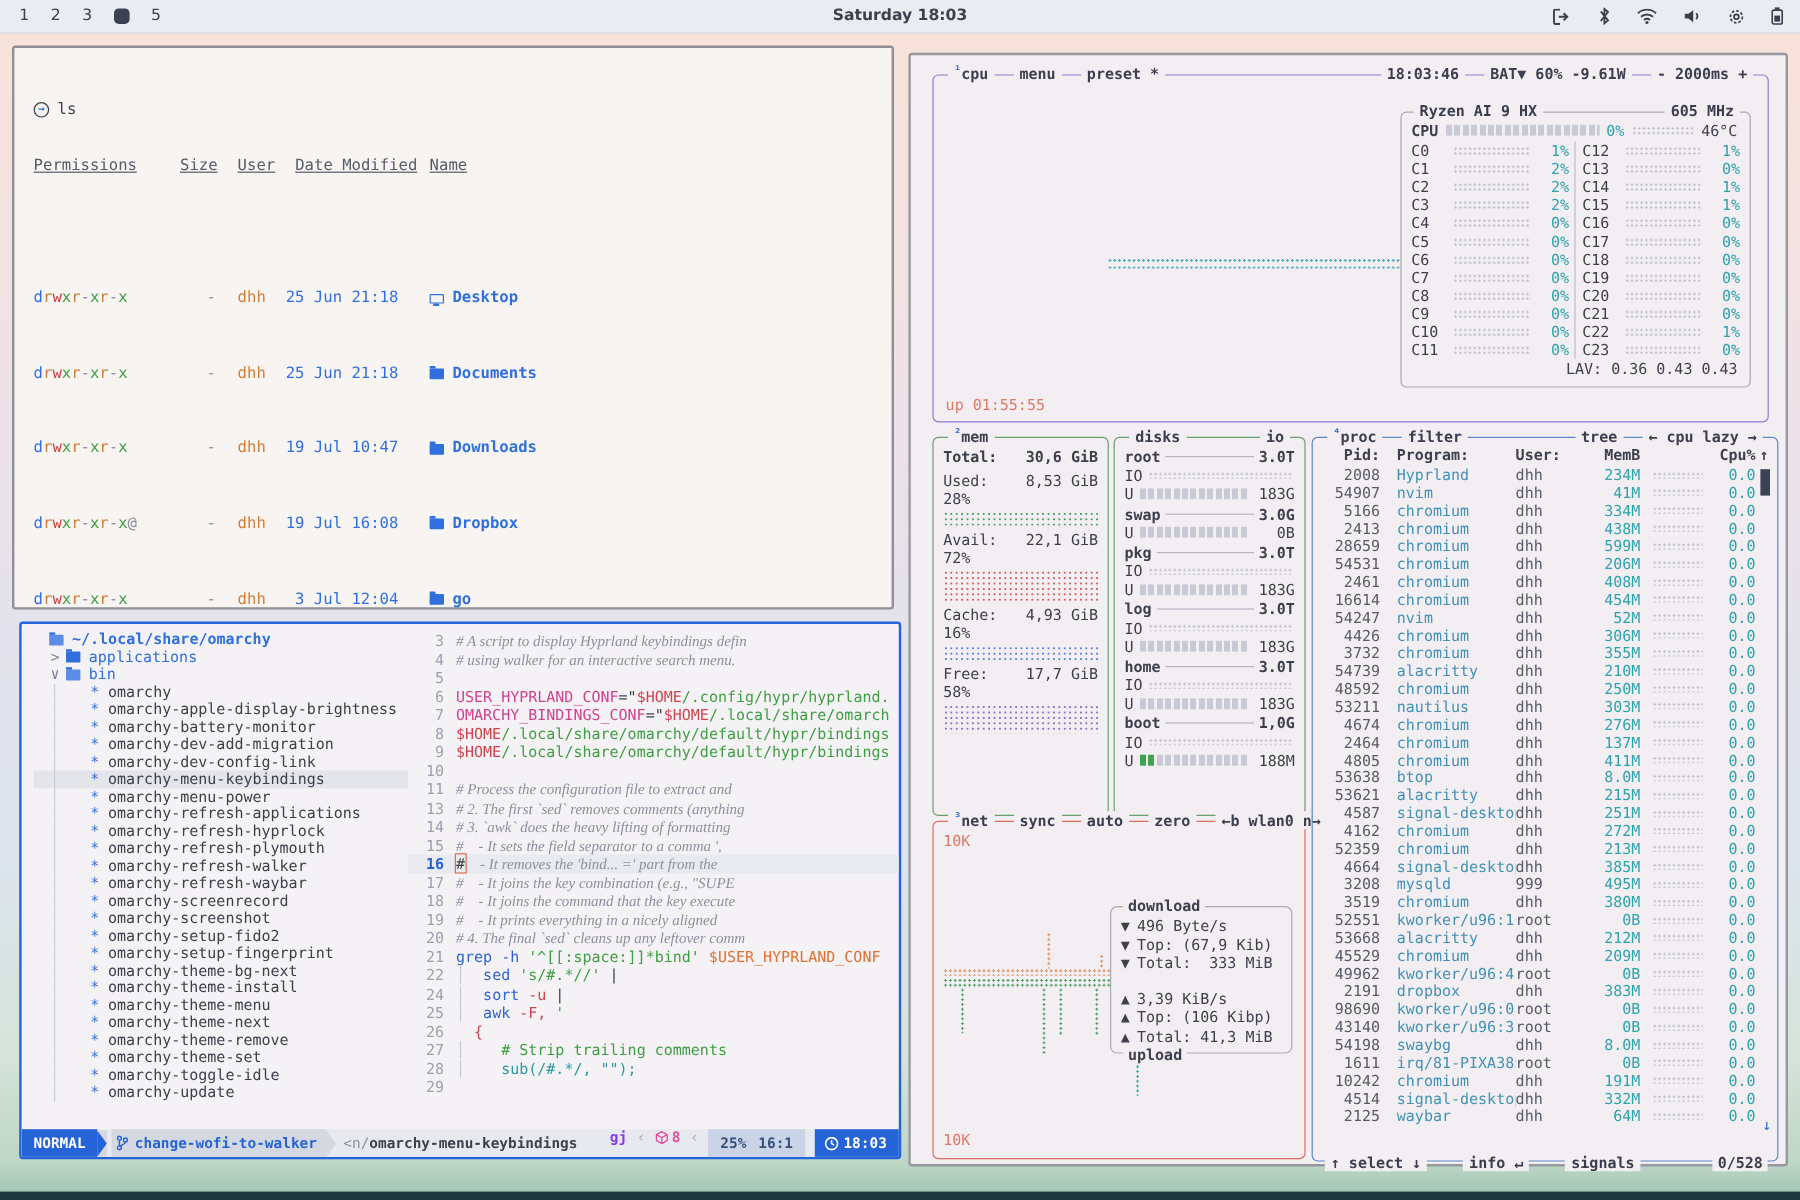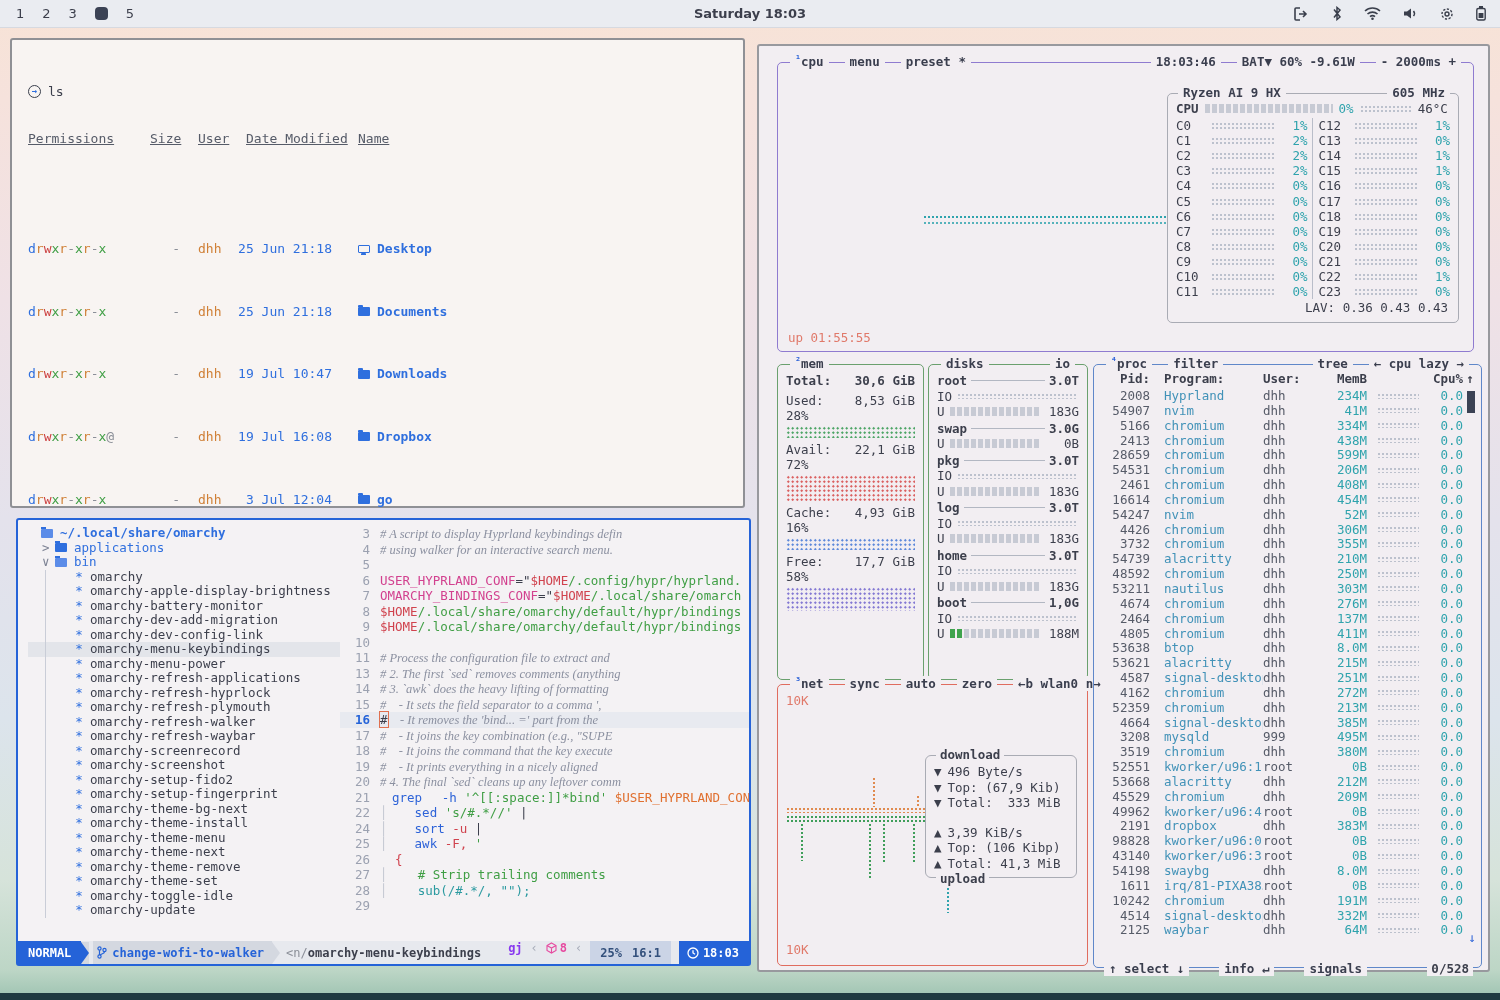--- a/index.html
+++ b/index.html
@@ -64,21 +64,21 @@
   .t-label.c-blue{color:#2f6fde;}
   .t-label.c-rootc{color:#2f6fde;font-weight:bold;}
 
   .code{flex:1;padding-top:6px;font-size:12.5px;line-height:15.5px;overflow:hidden;}
   .cl{display:flex;height:15.5px;white-space:pre;}
   .cl.curline{background:#e8eaf0;}
   .gut{width:30px;text-align:right;color:#9ba1b0;flex:0 0 auto;}
   .cl.curline .gut{color:#2563d8;font-weight:bold;}
   .ct{padding-left:10px;}
   .tk-c{color:#8b90a0;font-style:italic;font-family:Liberation Serif, serif;}
-  .tk-kw{color:#2d63d8;margin-left:12px;}
+  .tk-kw{color:#2d63d8;}
   .tk-var{color:#d2418f;}
   .tk-special{color:#d0434e;}
   .tk-str{color:#3f9e44;}
   .tk-orange{color:#e0702f;}
   .tk-flag{color:#d0434e;}
   .tk-pln{color:#3c3f4c;}
   .tk-gd{color:#c4c8d2;}
   .tk-teal{color:#2b9aa0;}
   .tk-cur{color:#3c3f4c;outline:1.5px solid #e0704f;}
 
@@ -1295,21 +1295,21 @@
             <span class="p-pid">2191</span>
             <span></span>
             <span class="p-prog">dropbox</span>
             <span class="p-user">dhh</span>
             <span class="p-mem">383M</span>
             <span class="p-dots"></span>
             <span class="p-cpu">0.0</span>
           </div>
 
           <div class="p-row">
-            <span class="p-pid">98828</span>
+            <span class="p-pid">98690</span>
             <span></span>
             <span class="p-prog">kworker/u96:0-sd</span>
             <span class="p-user">root</span>
             <span class="p-mem">0B</span>
             <span class="p-dots"></span>
             <span class="p-cpu">0.0</span>
           </div>
 
           <div class="p-row">
             <span class="p-pid">43140</span>

